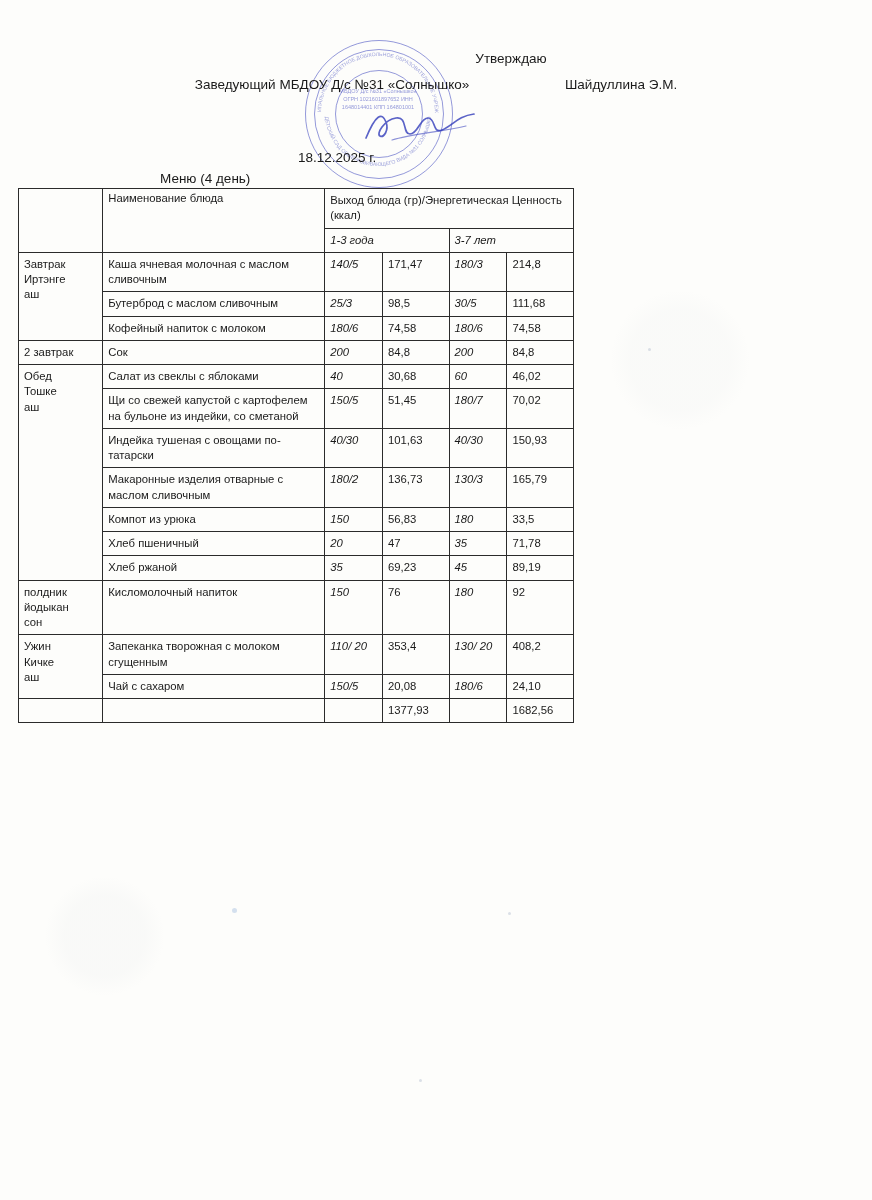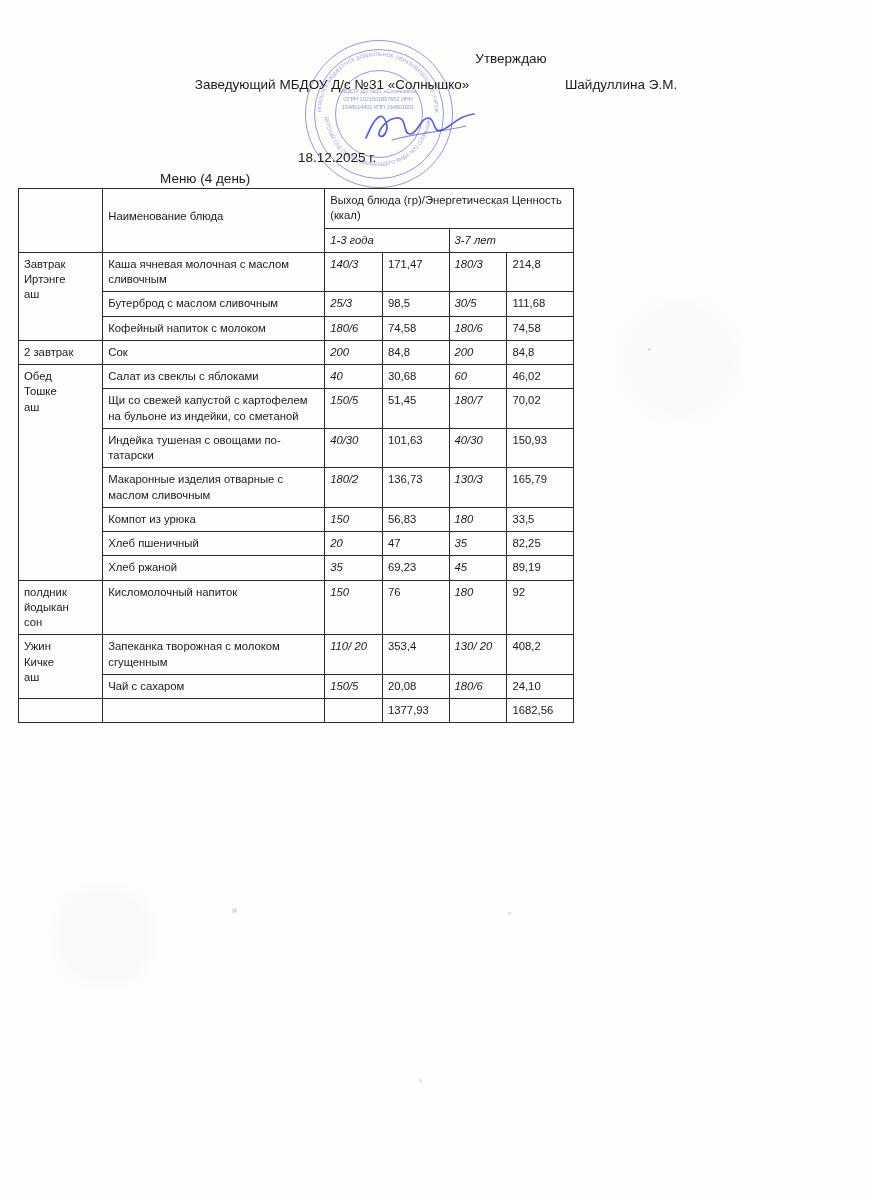--- a/index.html
+++ b/index.html
@@ -195,33 +195,33 @@
 
   <div class="menu-line">
     <span class="menu-title">Меню (4 день)</span>
     <span class="menu-date">18.12.2025 г.</span>
   </div>
 
   <table class="menu-table">
     <thead>
       <tr>
         <th class="col-meal" rowspan="2"></th>
-        <th class="col-dish hdr-merge" rowspan="2" style="text-align:left; padding-top:20px;">Наименование блюда</th>
+        <th class="col-dish hdr-merge" rowspan="2" style="text-align:left; padding-top:2px;">Наименование блюда</th>
         <th class="hdr-merge" colspan="4">Выход блюда (гр)/Энергетическая Ценность (ккал)</th>
       </tr>
       <tr>
         <th class="col-num age-hdr" colspan="2">1-3 года</th>
         <th class="col-num age-hdr" colspan="2">3-7 лет</th>
       </tr>
     </thead>
     <tbody id="menu-body">
         <tr>
           <td class="col-meal meal-label" rowspan="3">Завтрак<br>Иртэнге<br>аш</td>
           <td class="col-dish">Каша ячневая молочная с маслом сливочным</td>
-          <td class="col-num">140/3</td>
+          <td class="col-num">140/5</td>
           <td class="col-kcal">171,47</td>
           <td class="col-num">180/3</td>
           <td class="col-kcal">214,8</td>
         </tr>
         <tr>
           <td class="col-dish">Бутерброд с маслом сливочным</td>
           <td class="col-num">25/3</td>
           <td class="col-kcal">98,5</td>
           <td class="col-num">30/5</td>
           <td class="col-kcal">111,68</td>
@@ -275,21 +275,21 @@
           <td class="col-num">150</td>
           <td class="col-kcal">56,83</td>
           <td class="col-num">180</td>
           <td class="col-kcal">33,5</td>
         </tr>
         <tr>
           <td class="col-dish">Хлеб пшеничный</td>
           <td class="col-num">20</td>
           <td class="col-kcal">47</td>
           <td class="col-num">35</td>
-          <td class="col-kcal">82,25</td>
+          <td class="col-kcal">71,78</td>
         </tr>
         <tr>
           <td class="col-dish">Хлеб ржаной</td>
           <td class="col-num">35</td>
           <td class="col-kcal">69,23</td>
           <td class="col-num">45</td>
           <td class="col-kcal">89,19</td>
         </tr>
         <tr>
           <td class="col-meal meal-label" rowspan="1">полдник<br>йодыкан<br>сон</td>

